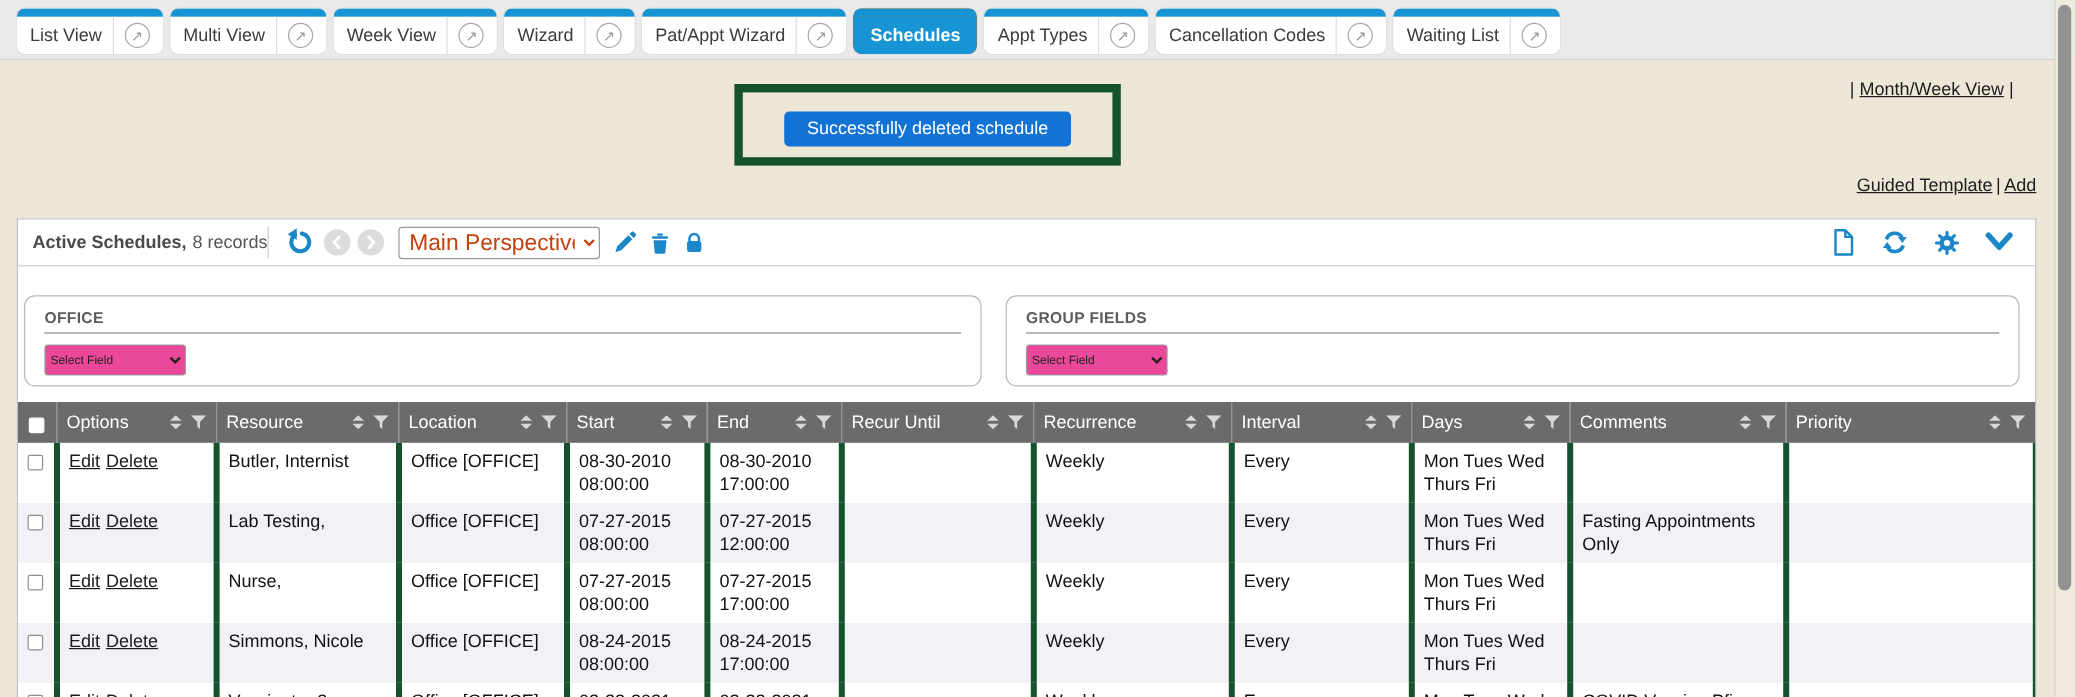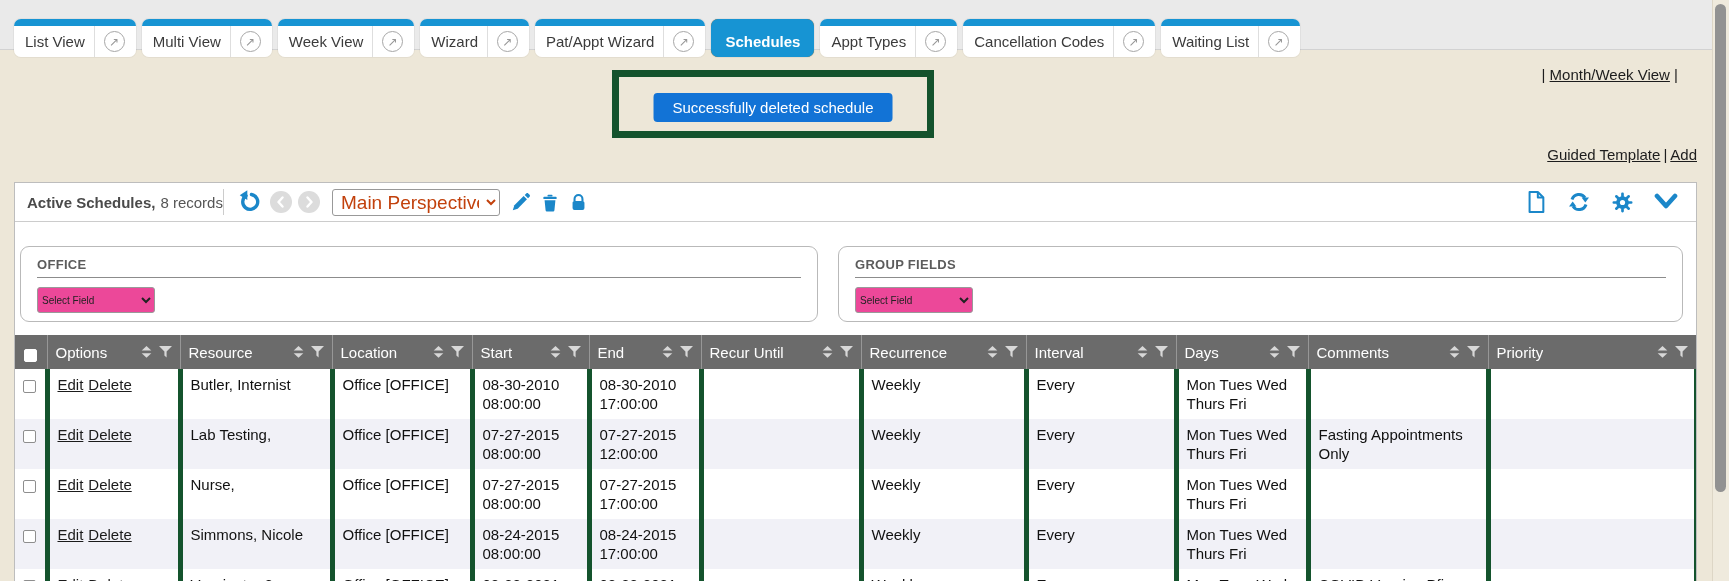--- a/index.html
+++ b/index.html
@@ -1,21 +1,21 @@
 <!DOCTYPE html>
 <html><head>
 <meta charset="utf-8">
 <style>
   * { margin:0; padding:0; box-sizing:border-box; }
   html,body { width:1729px; height:581px; overflow:hidden; }
   body { background:#ede7d8; font-family:"Liberation Sans", sans-serif; position:relative; color:#1d1d1d; }
 
   
   .tabbar { position:absolute; top:0; left:0; width:1729px; height:50px; background:#eaeaea;
-            border-bottom:1px solid #d2d2d2; display:flex; align-items:flex-start; padding:19px 0 0 14px; gap:6px; }
+            border-bottom:1px solid #d2d2d2; display:flex; align-items:flex-start; padding:7px 0 0 14px; gap:6px; }
   .tab { border-radius:7px; overflow:hidden; display:flex; flex-direction:column; box-shadow:0 0 0 1px rgba(0,0,0,0.04); }
   .tab .stripe { height:7px; background:#1794d3; }
   .tab .tbody { background:#fff; height:31px; display:flex; align-items:center; padding:0 11px; gap:9px; }
   .tab .tlabel { font-size:15px; color:#3b3b3b; white-space:nowrap; }
   .tab .tdiv { width:1px; align-self:stretch; background:#dedede; }
   .tab .linkout { width:21px; height:21px; border:1px solid #a6a6a6; border-radius:50%; color:#979797;
                   display:flex; align-items:center; justify-content:center; font-size:12px;
                   font-family:"DejaVu Sans", sans-serif; }
   .tab.active { background:#a16207; }
   .tab.active .stripe { background:#1794d3; }

